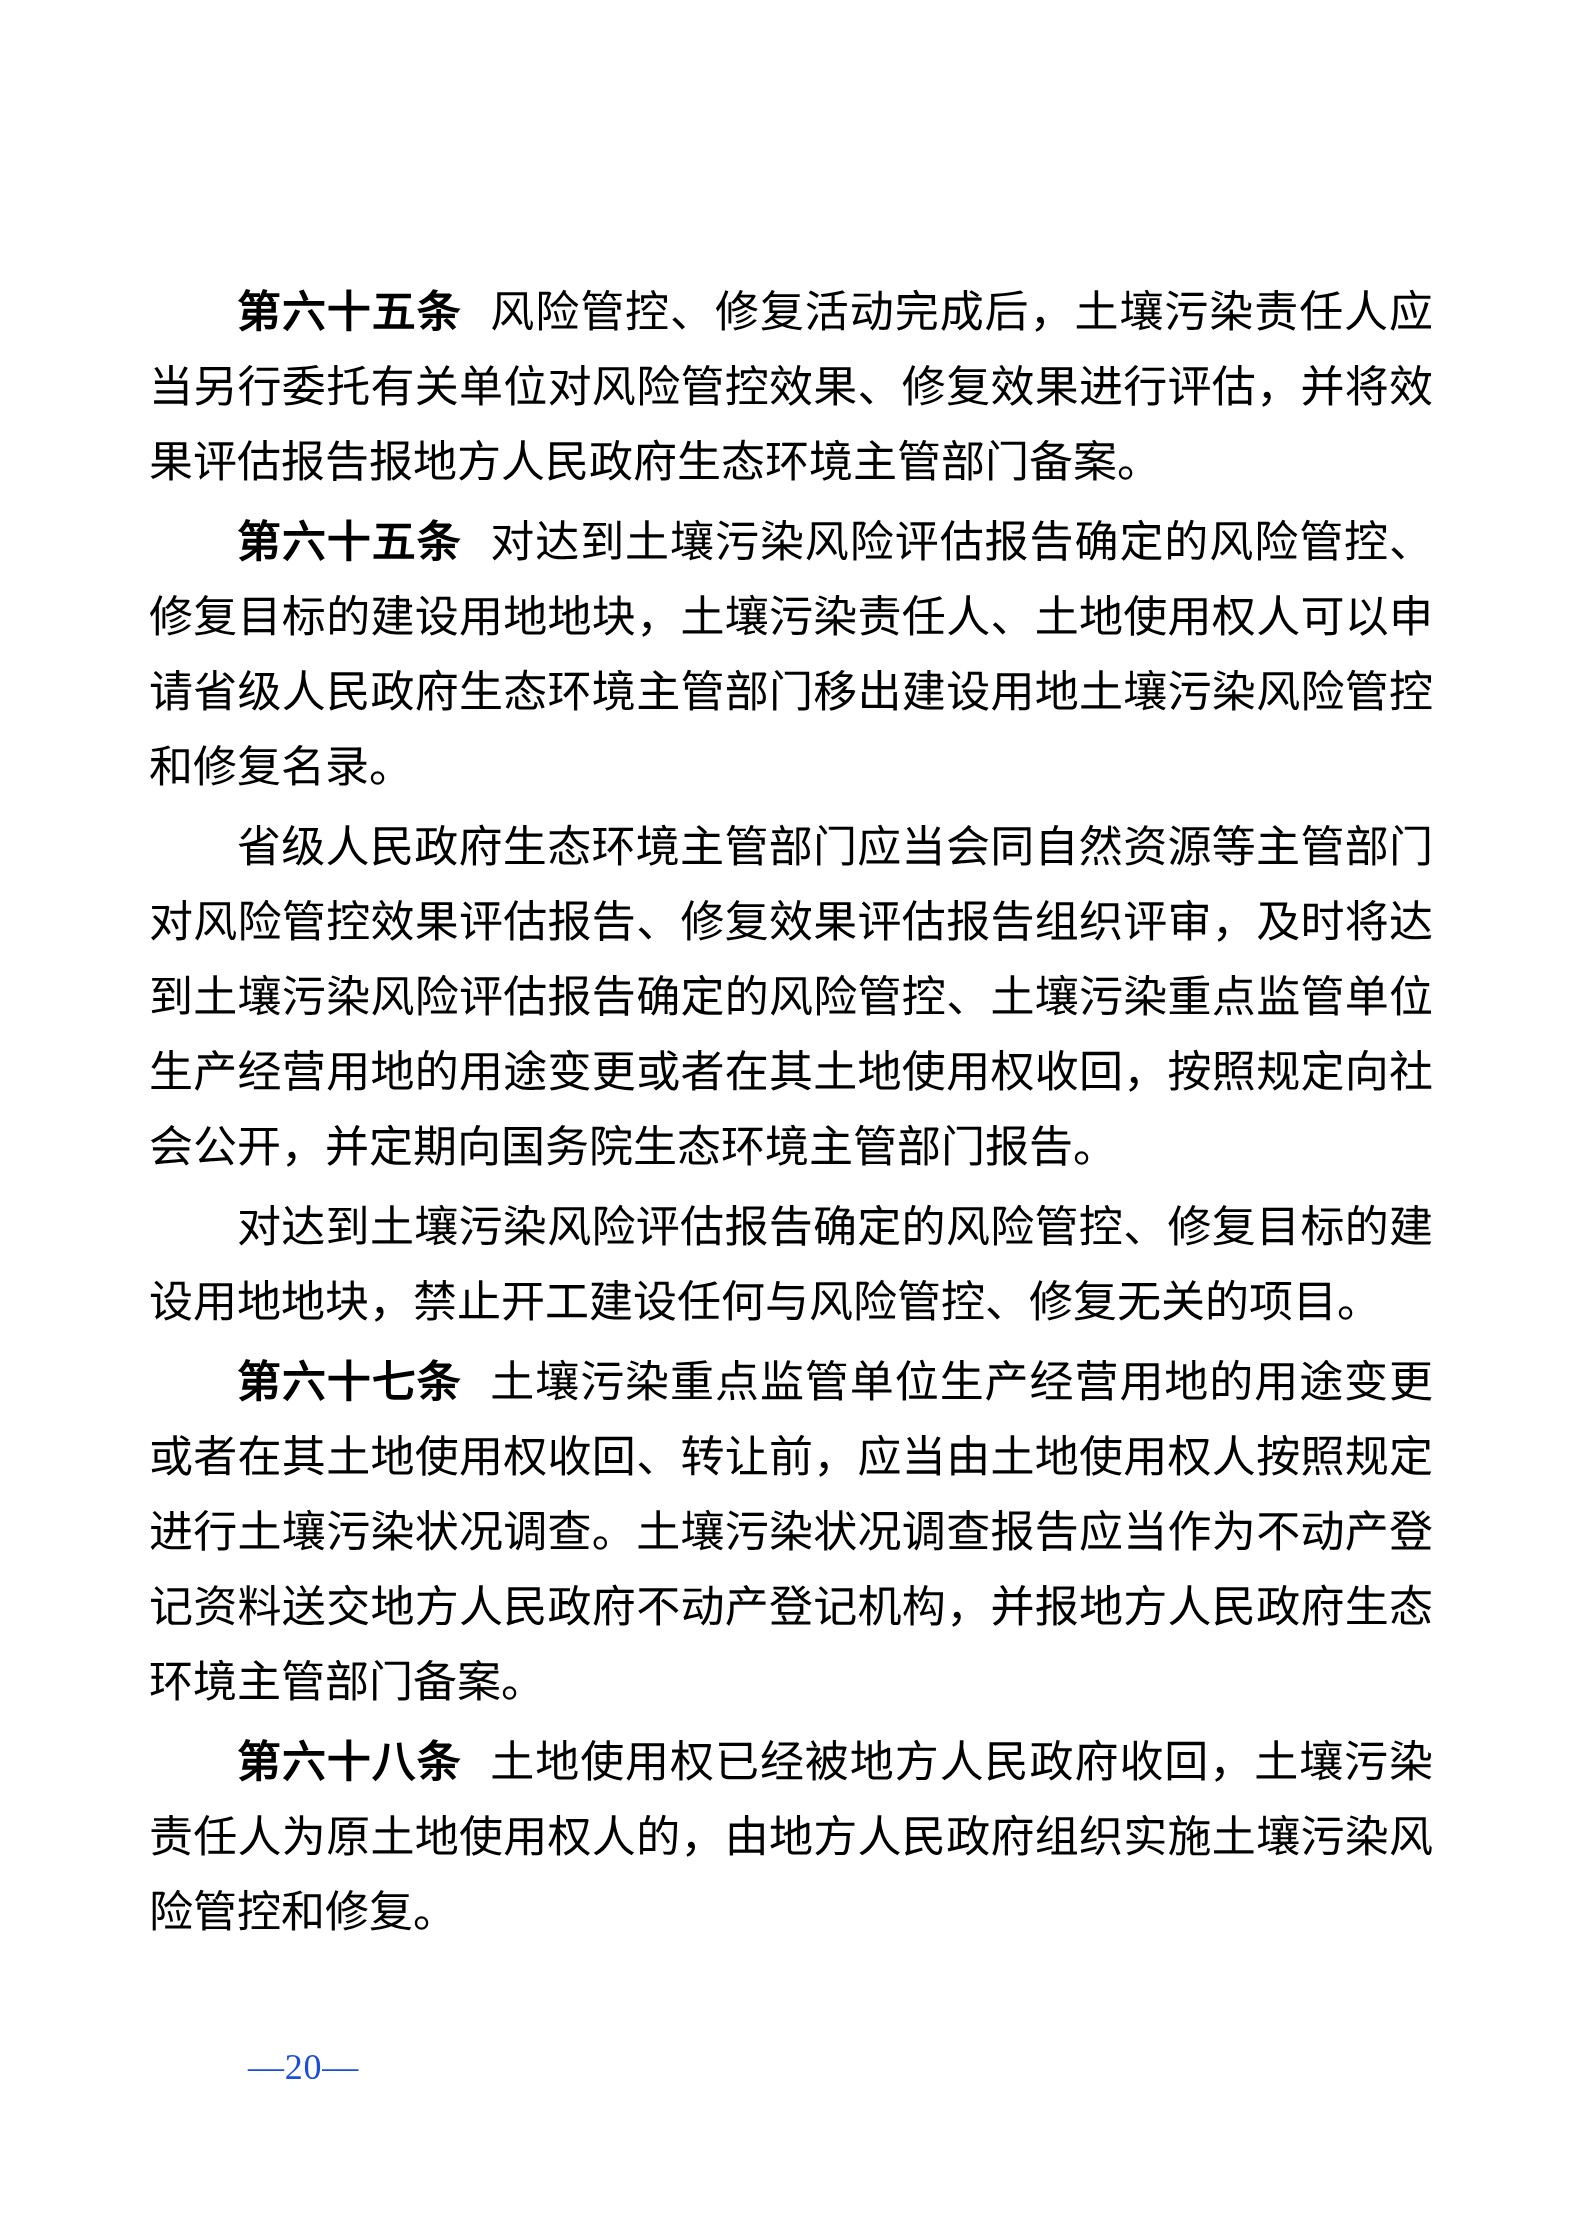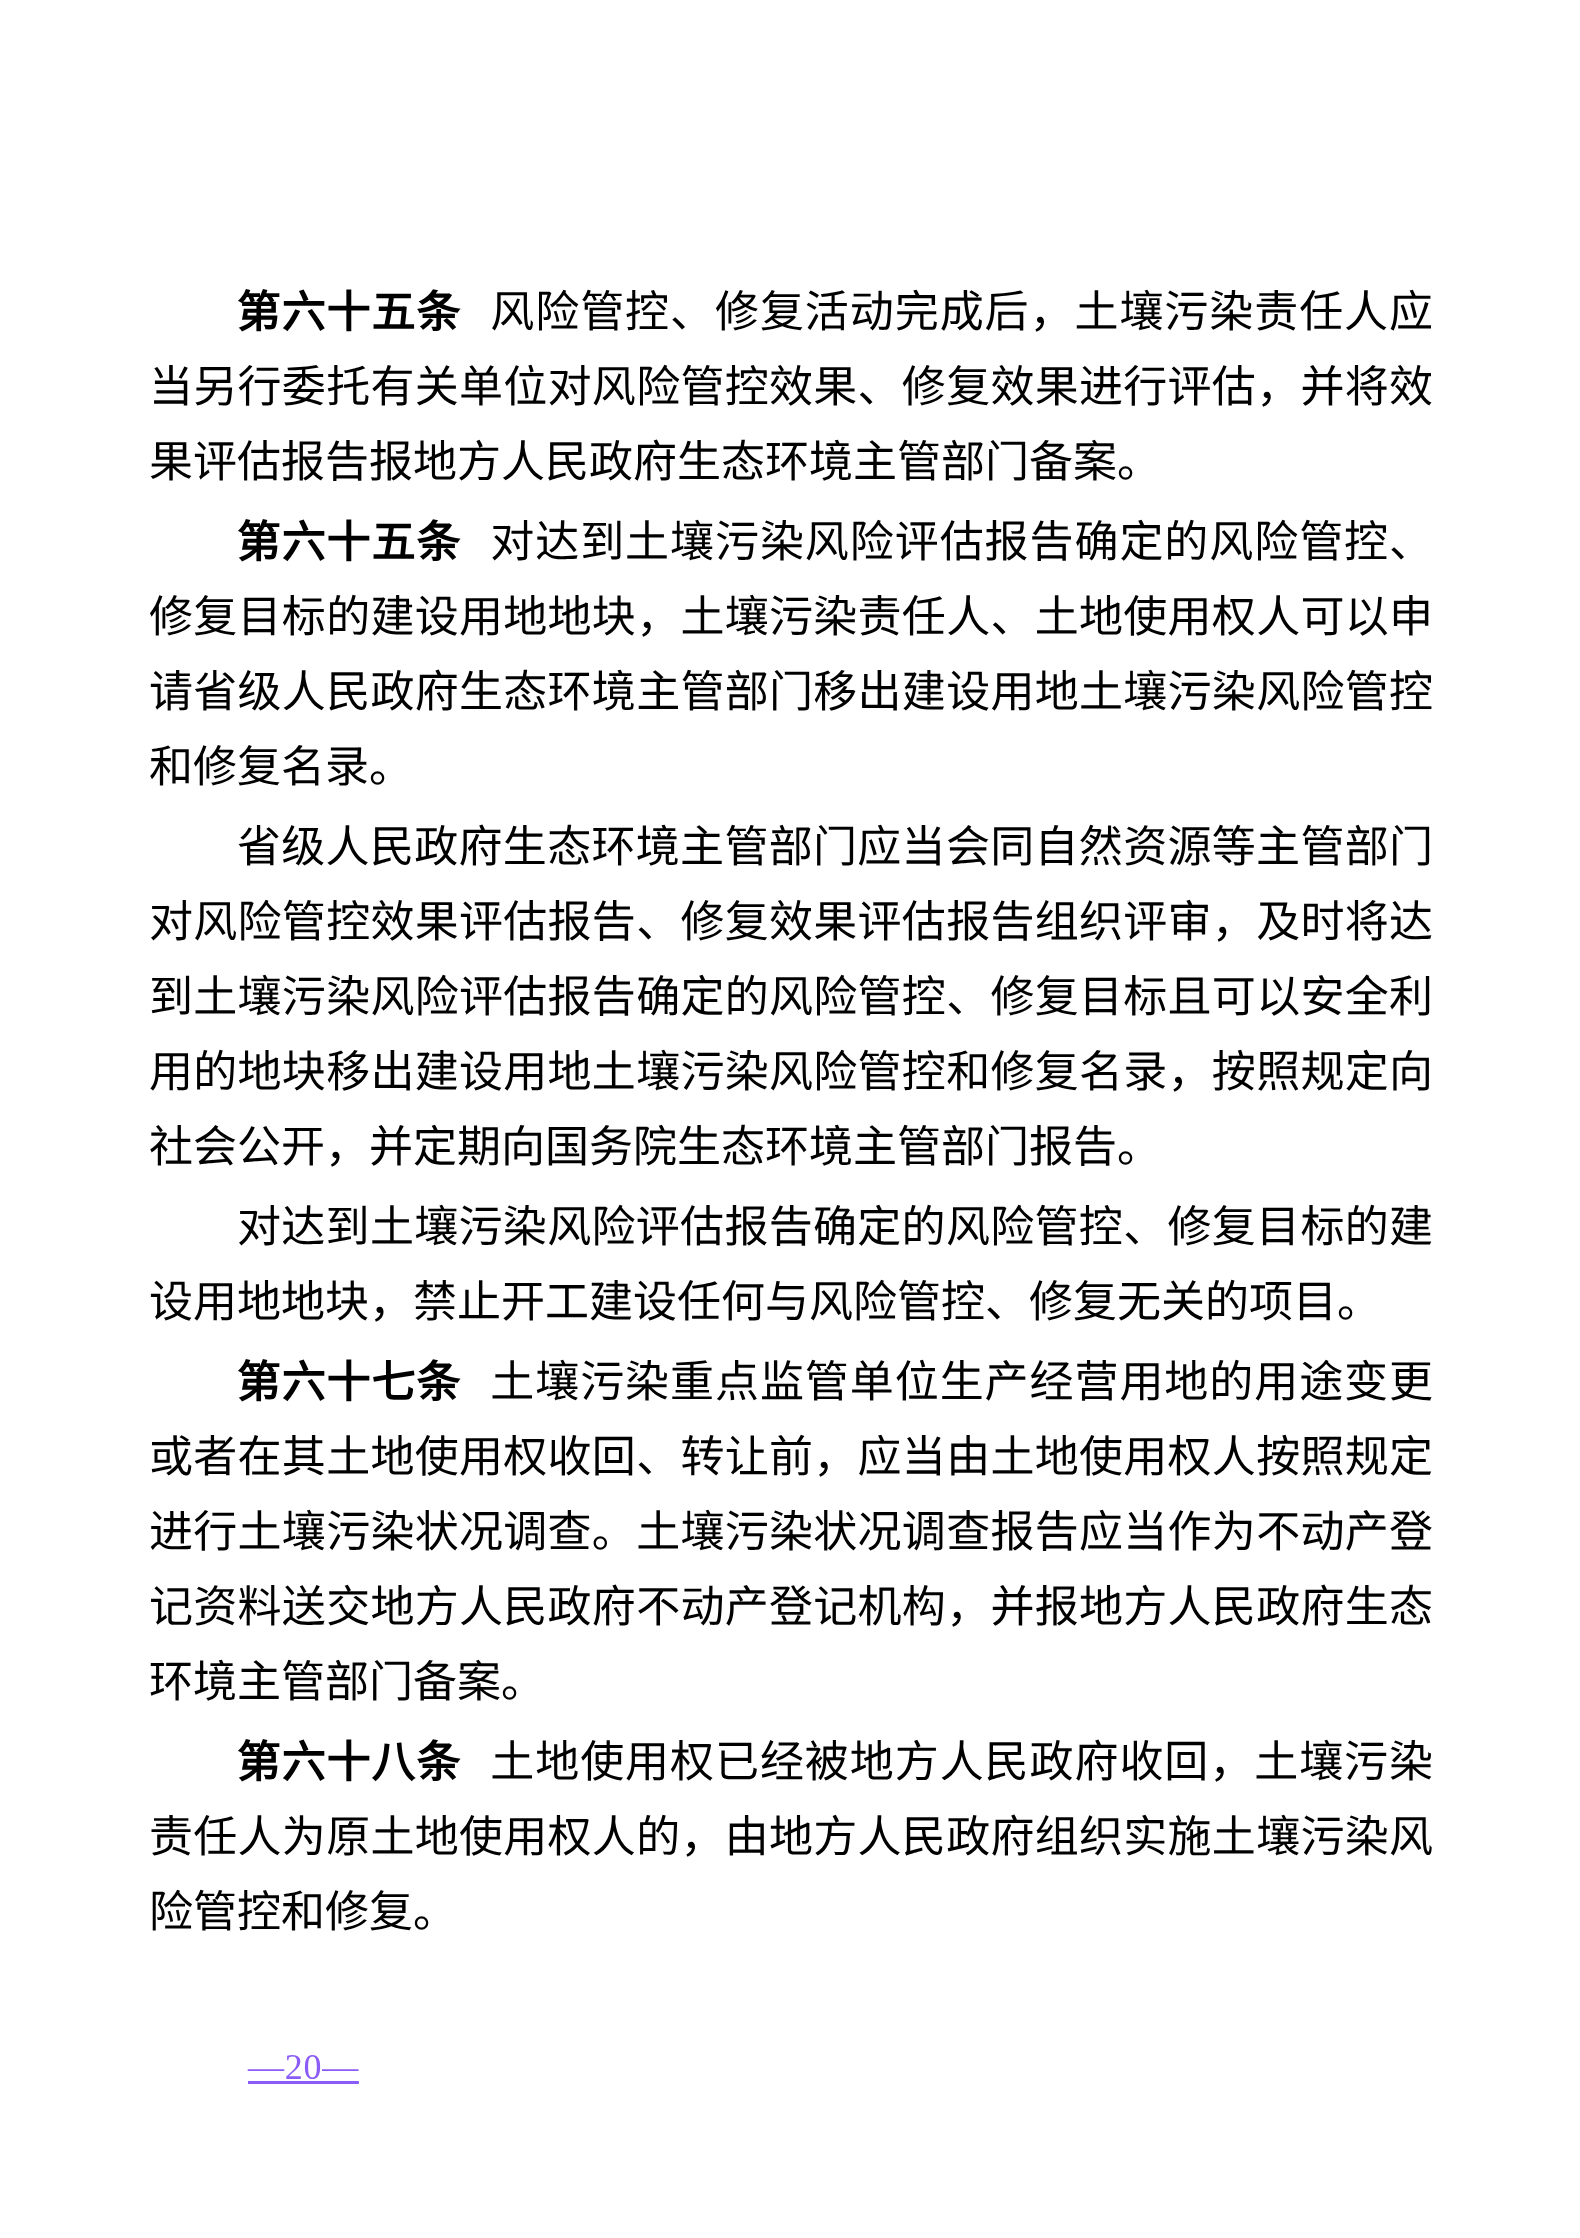--- a/index.html
+++ b/index.html
@@ -41,36 +41,35 @@
     }
     .body-text {
       font-weight: 400;
     }
     .page-footer {
       position: absolute;
       left: 248px;
       top: 2046px;
       font-family: "Liberation Serif", "DejaVu Serif", serif;
       font-size: 36px;
-      color: #8b5cf6;
+      color: #1d4ed8;
       letter-spacing: 0.02em;
-      text-decoration: underline;
     }
   </style>
 </head>
 <body>
 
 <div class="page">
   <main class="text-block">
 
     <p class="para"><span class="term">第六十五条</span><span class="body-text">风险管控、修复活动完成后，土壤污染责任人应当另行委托有关单位对风险管控效果、修复效果进行评估，并将效果评估报告报地方人民政府生态环境主管部门备案。</span></p>
 
     <p class="para"><span class="term">第六十五条</span><span class="body-text">对达到土壤污染风险评估报告确定的风险管控、修复目标的建设用地地块，土壤污染责任人、土地使用权人可以申请省级人民政府生态环境主管部门移出建设用地土壤污染风险管控和修复名录。</span></p>
 
-    <p class="para"><span class="term"></span><span class="body-text">省级人民政府生态环境主管部门应当会同自然资源等主管部门对风险管控效果评估报告、修复效果评估报告组织评审，及时将达到土壤污染风险评估报告确定的风险管控、修复目标且可以安全利用的地块移出建设用地土壤污染风险管控和修复名录，按照规定向社会公开，并定期向国务院生态环境主管部门报告。</span></p>
+    <p class="para"><span class="term"></span><span class="body-text">省级人民政府生态环境主管部门应当会同自然资源等主管部门对风险管控效果评估报告、修复效果评估报告组织评审，及时将达到土壤污染风险评估报告确定的风险管控、土壤污染重点监管单位生产经营用地的用途变更或者在其土地使用权收回，按照规定向社会公开，并定期向国务院生态环境主管部门报告。</span></p>
 
     <p class="para"><span class="term"></span><span class="body-text">对达到土壤污染风险评估报告确定的风险管控、修复目标的建设用地地块，禁止开工建设任何与风险管控、修复无关的项目。</span></p>
 
     <p class="para"><span class="term">第六十七条</span><span class="body-text">土壤污染重点监管单位生产经营用地的用途变更或者在其土地使用权收回、转让前，应当由土地使用权人按照规定进行土壤污染状况调查。土壤污染状况调查报告应当作为不动产登记资料送交地方人民政府不动产登记机构，并报地方人民政府生态环境主管部门备案。</span></p>
 
     <p class="para"><span class="term">第六十八条</span><span class="body-text">土地使用权已经被地方人民政府收回，土壤污染责任人为原土地使用权人的，由地方人民政府组织实施土壤污染风险管控和修复。</span></p>
 
   </main>
 
   <footer class="page-footer">

